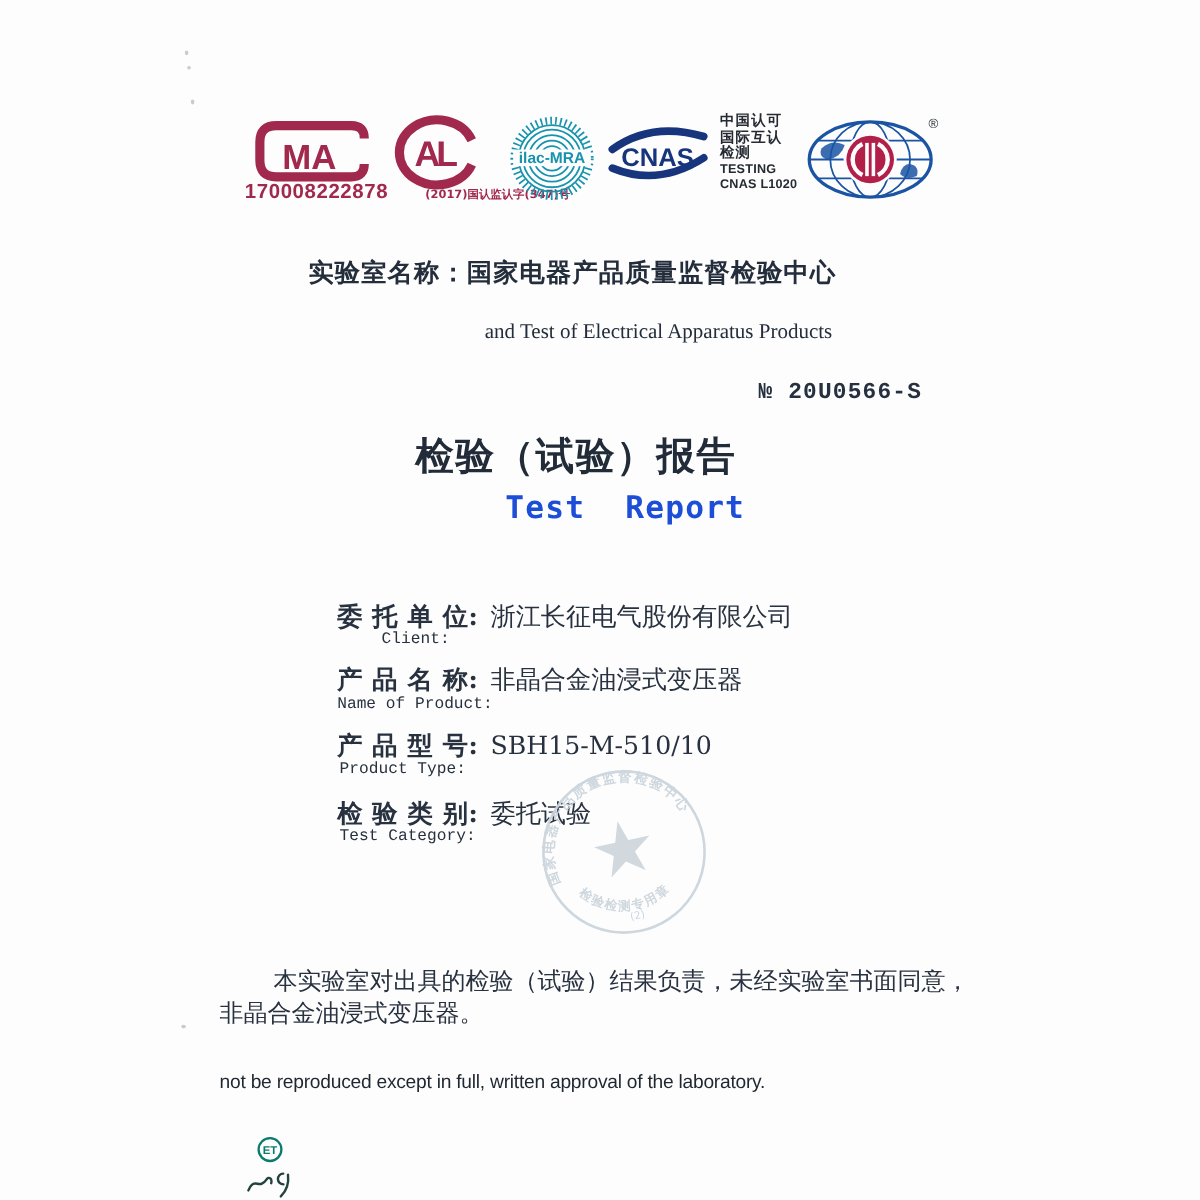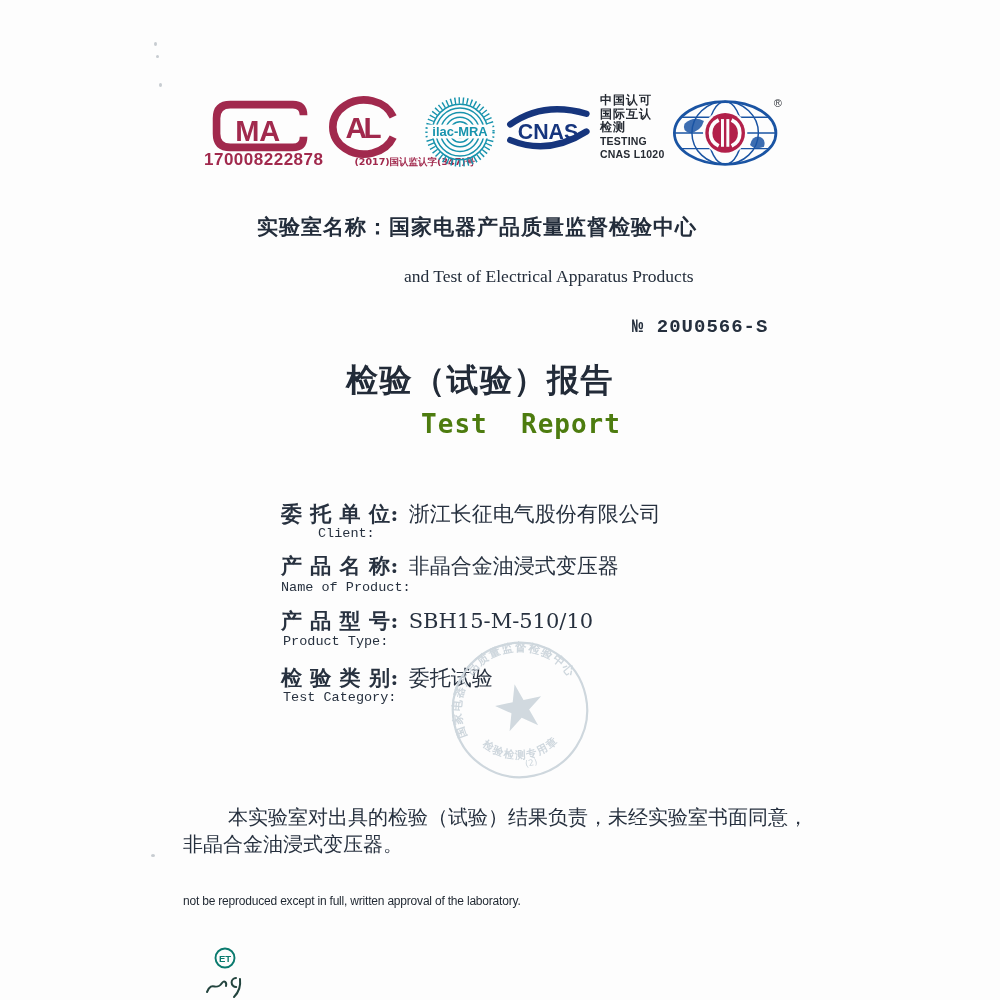--- a/index.html
+++ b/index.html
@@ -25,40 +25,40 @@
 
   
   .lab-cn{left:257px;top:213px;font-size:21px;font-weight:bold;letter-spacing:1px;color:#232d3b;}
   .lab-en1{left:273px;top:243px;font-family:"Liberation Serif",serif;font-size:17.5px;color:#232d3b;white-space:nowrap;}
   .lab-en1 .gap{display:inline-block;width:16px;}
   .lab-en2{left:372px;top:266px;font-family:"Liberation Serif",serif;font-size:17.5px;color:#232d3b;white-space:nowrap;margin-left:32px;}
 
   
   .report-no{left:632px;top:316px;font-family:"Liberation Mono",monospace;font-size:19px;font-weight:600;letter-spacing:1px;color:#26303e;}
   .title-cn{left:480px;top:359px;transform:translateX(-50%);font-size:32px;font-weight:bold;letter-spacing:1.5px;color:#222b38;white-space:nowrap;}
-  .title-en{left:521px;top:409px;transform:translateX(-50%);font-family:"DejaVu Sans Mono",monospace;font-size:26px;font-weight:bold;letter-spacing:1px;white-space:pre;color:#4d7c0f;}
+  .title-en{left:521px;top:409px;transform:translateX(-50%);font-family:"DejaVu Sans Mono",monospace;font-size:26px;font-weight:bold;letter-spacing:1px;white-space:pre;color:#1d4ed8;}
 
   
   .f-main{left:281px;font-family:"DejaVu Serif",serif;font-size:21px;color:#27313f;white-space:nowrap;}
   .f-main .lbl{font-weight:600;letter-spacing:.5px;}
   .f-main .val{margin-left:10px;font-weight:500;margin-top:20px;}
   .f-sub{font-family:"Liberation Mono",monospace;font-size:13.5px;color:#27313f;white-space:nowrap;}
   .r1m{top:500px;} .r1s{left:318px;top:526px;}
   .r2m{top:552px;} .r2s{left:281px;top:580px;}
   .r3m{top:607px;} .r3s{left:283px;top:634px;}
   .r4m{top:664px;} .r4s{left:283px;top:690px;}
 
   
   .seal-svg{left:447px;top:637px;width:146px;height:146px;transform:rotate(-12deg);opacity:.95;}
 
   
   .dec-cn1{left:228px;top:804px;font-family:"DejaVu Serif",serif;font-size:20px;color:#27313f;white-space:nowrap;}
   .dec-cn2{left:183px;top:831px;font-family:"DejaVu Serif",serif;font-size:20px;color:#27313f;white-space:nowrap;}
   .dec-en1{left:249px;top:869px;font-family:"Liberation Sans",sans-serif;font-size:16.5px;letter-spacing:-.2px;color:#1f2731;white-space:nowrap;}
-  .dec-en2{left:183px;top:894px;font-family:"Liberation Sans",sans-serif;font-size:12px;letter-spacing:-.2px;color:#1f2731;white-space:nowrap;}
+  .dec-en2{left:183px;top:894px;font-family:"Liberation Sans",sans-serif;font-size:16px;letter-spacing:-.2px;color:#1f2731;white-space:nowrap;}
 
   
   .stamp-svg{left:213px;top:946px;width:24px;height:24px;}
   .scribble-svg{left:203px;top:974px;width:42px;height:26px;}
 
   
   .speck{width:3px;height:4px;border-radius:50%;background:#9aa4ad;opacity:.55;}
   .sp1{left:154px;top:42px;} .sp2{left:156px;top:55px;height:3px;}
   .sp3{left:159px;top:83px;} .sp4{left:151px;top:854px;width:4px;height:3px;}
 </style>

